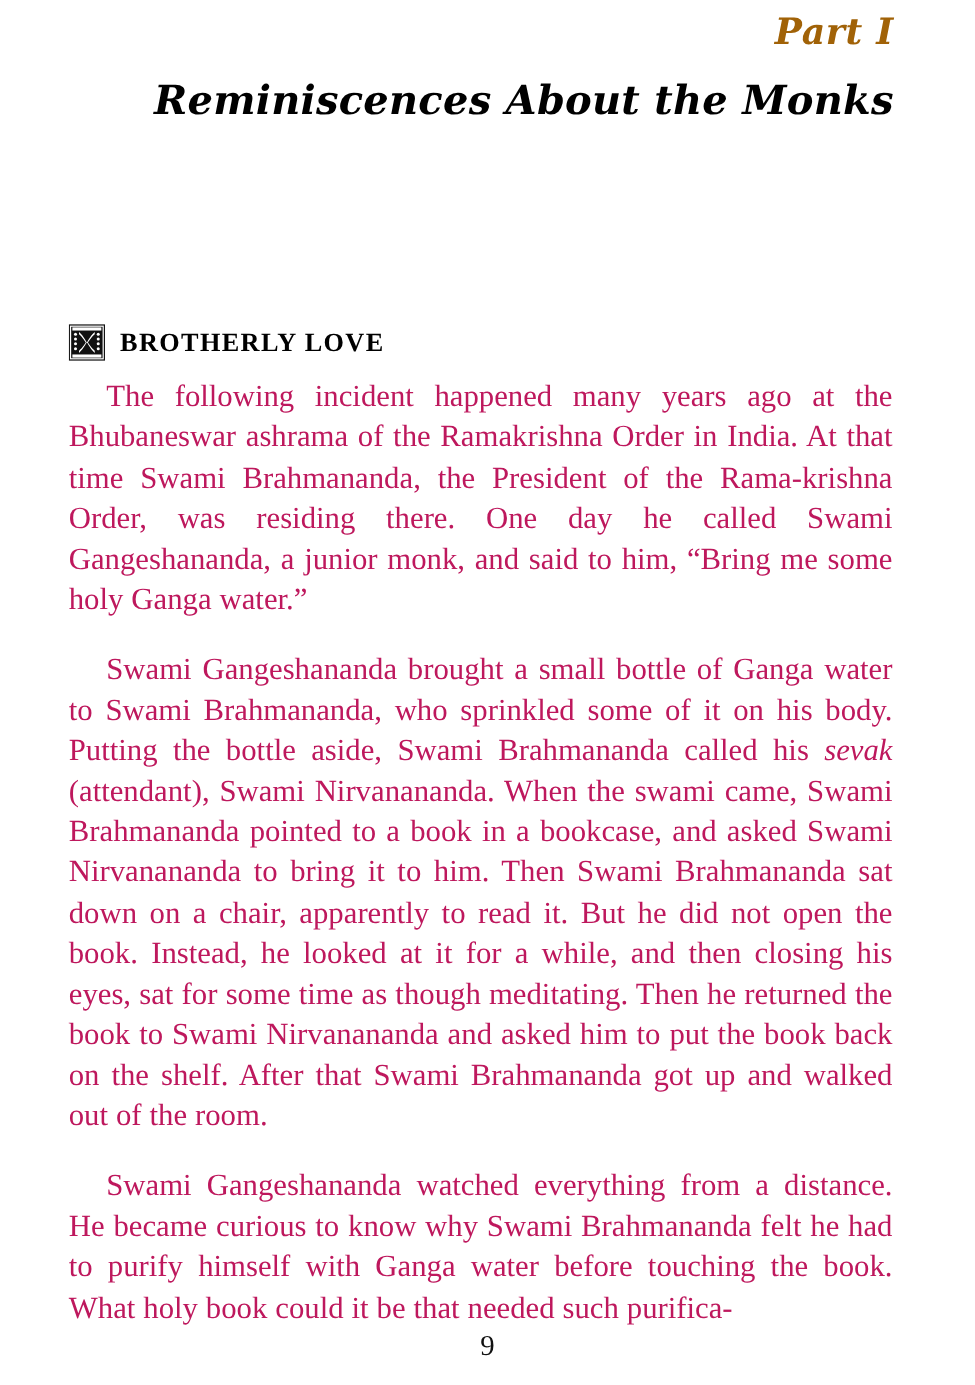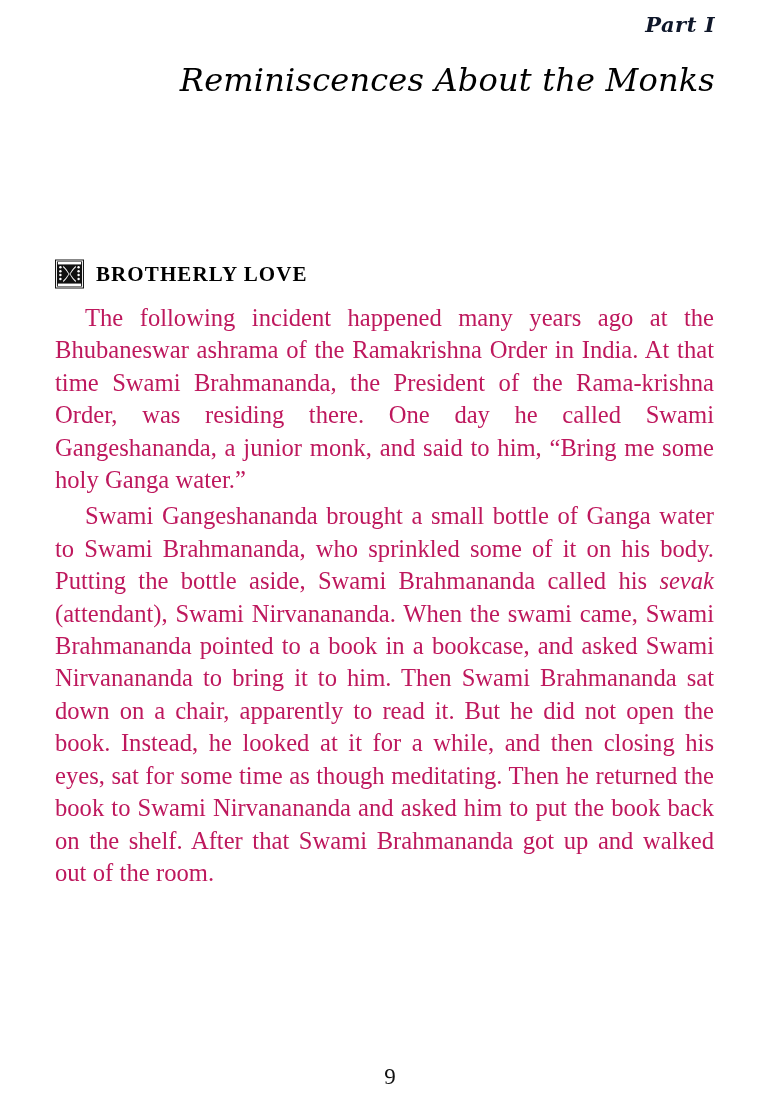--- a/index.html
+++ b/index.html
@@ -27,30 +27,30 @@
     left: 55px;
     right: 65px;
     top: 6px;
     text-align: right;
   }
   .part-label {
     display: block;
     font-family: "DejaVu Serif", "Liberation Serif", serif;
     font-style: italic;
     font-weight: 700;
-    font-size: 21px;
+    font-size: 29px;
     letter-spacing: 0.5px;
     line-height: 38px;
-    color: #0f172a;
+    color: #a16207;
   }
   .part-title {
     display: block;
     font-family: "DejaVu Serif", "Liberation Serif", serif;
     font-style: italic;
-    font-weight: 400;
+    font-weight: 700;
     font-size: 32px;
     line-height: 45px;
     letter-spacing: 0.2px;
     color: #000;
     margin-top: 14px;
   }
   .part-title-line {
     display: block;
   }
 
@@ -91,21 +91,21 @@
     font-size: 24.6px;
     line-height: 32.4px;
     text-align: justify;
     text-align-last: left;
     text-indent: 30px;
     hyphens: manual;
     word-spacing: 0.2px;
     color: #be185d;
   }
   .para + .para {
-    margin-top: 4px;
+    margin-top: 24px;
   }
   .para.last {
     text-align: justify;
   }
   .para em {
     font-style: italic;
   }
 
   
   .folio {
@@ -151,17 +151,18 @@
       </svg>
     </span>
     <span class="section-title">BROTHERLY LOVE</span>
   </div>
 
   <div class="body-text">
     <p class="para">The following incident happened many years ago at the Bhubaneswar ashrama of the Ramakrishna Order in India. At that time Swami Brahmananda, the President of the Rama-krishna Order, was residing there. One day he called Swami Gangeshananda, a junior monk, and said to him, “Bring me some holy Ganga water.”</p>
 
     <p class="para"><span>Swami Gangeshananda brought a small bottle of Ganga water to Swami Brahmananda, who sprinkled some of it on his body. Putting the bottle aside, Swami Brahmananda called his </span><em>sevak</em><span> (attendant), Swami Nirvanananda. When the swami came, Swami Brahmananda pointed to a book in a bookcase, and asked Swami Nirvanananda to bring it to him. Then Swami Brahmananda sat down on a chair, apparently to read it. But he did not open the book. Instead, he looked at it for a while, and then closing his eyes, sat for some time as though meditating. Then he returned the book to Swami Nirvanananda and asked him to put the book back on the shelf. After that Swami Brahmananda got up and walked out of the room.</span></p>
 
+    <p class="para last">Swami Gangeshananda watched everything from a distance. He became curious to know why Swami Brahmananda felt he had to purify himself with Ganga water before touching the book. What holy book could it be that needed such purifica-</p>
   </div>
 
   <div class="folio">9</div>
 
 </div>
 
 </body></html>

